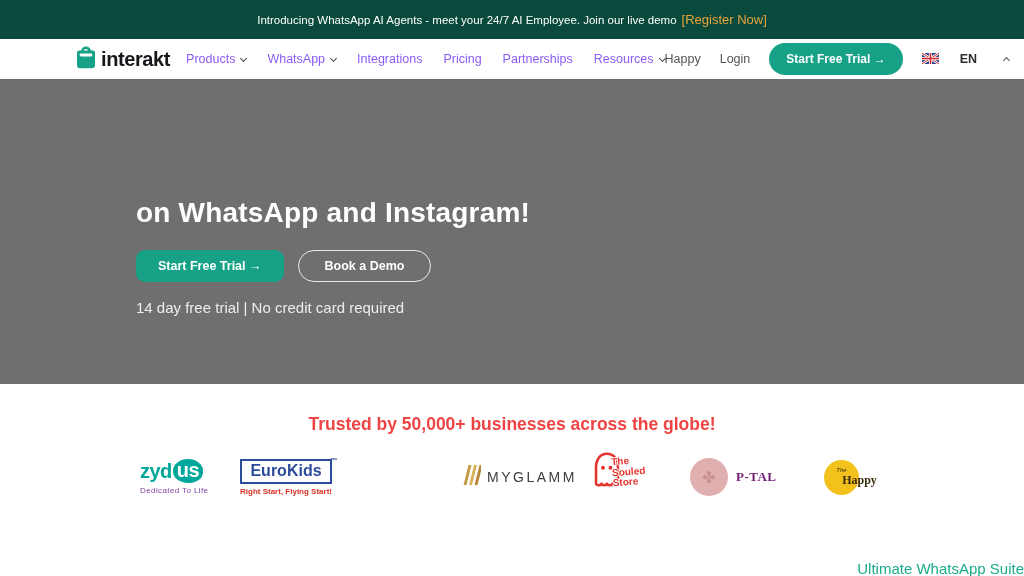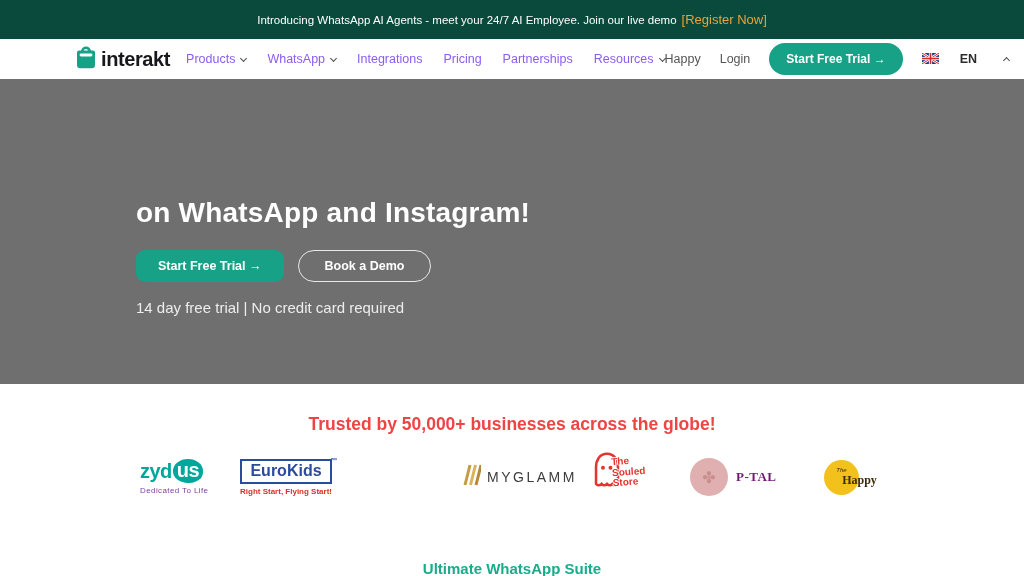--- a/index.html
+++ b/index.html
@@ -82,21 +82,21 @@
 
   
   .happy { left:824px; align-items:center; }
   .happy-circle { width:35px; height:35px; border-radius:50%; background:#f3c11c;
                   display:flex; flex-direction:column; align-items:center; justify-content:center; }
   .happy-the { font-size:6px; color:#3a2d0c; font-style:italic; }
   .happy-word { font-size:12px; font-weight:bold; color:#3a2d0c; font-family:"Liberation Serif", serif;padding-left:36px; }
 
   
   .suite { text-align:center; margin-top:41px; }
-  .suite-eyebrow { color:#1aab8b; font-size:15px; font-weight:bold; }
+  .suite-eyebrow { color:#1aab8b; font-size:15px; font-weight:normal;text-align:right; }
   .suite-heading { color:#1c2430; font-size:30px; font-weight:bold; margin-top:7px; letter-spacing:-0.2px; }
 </style>
 </head>
 <body>
 
 <div class="banner">
   <span class="banner-text">Introducing WhatsApp AI Agents - meet your 24/7 AI Employee. Join our live demo</span>
   <span class="banner-link">[Register Now]</span>
 </div>
 

